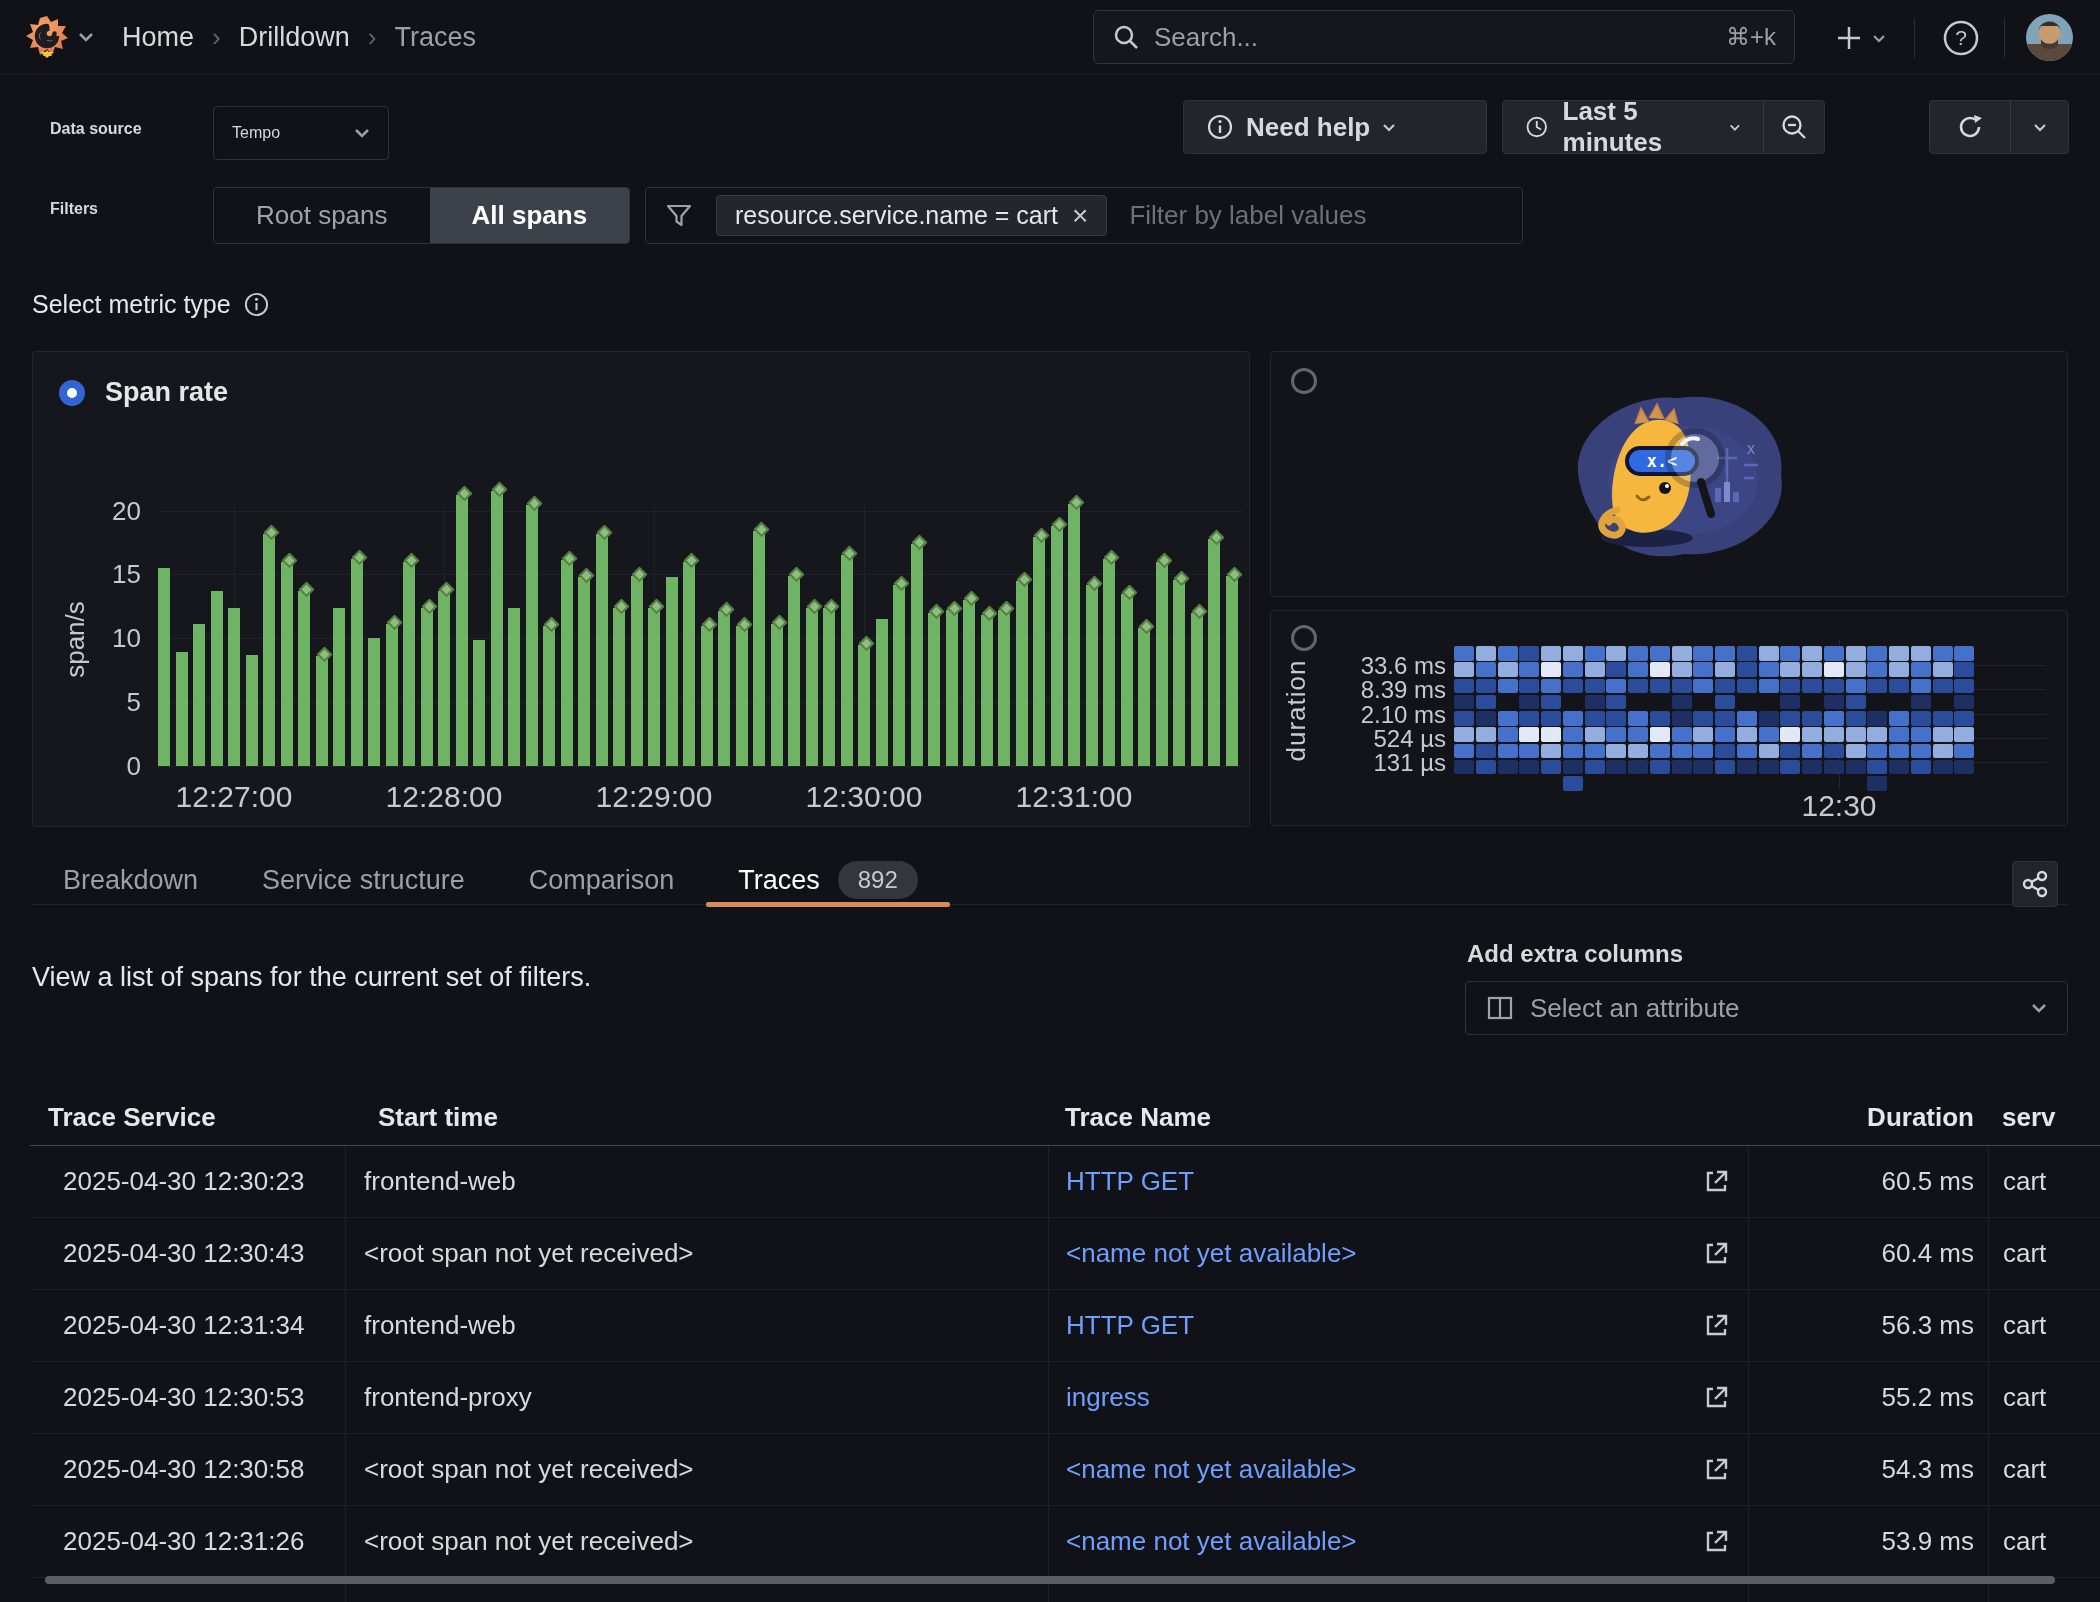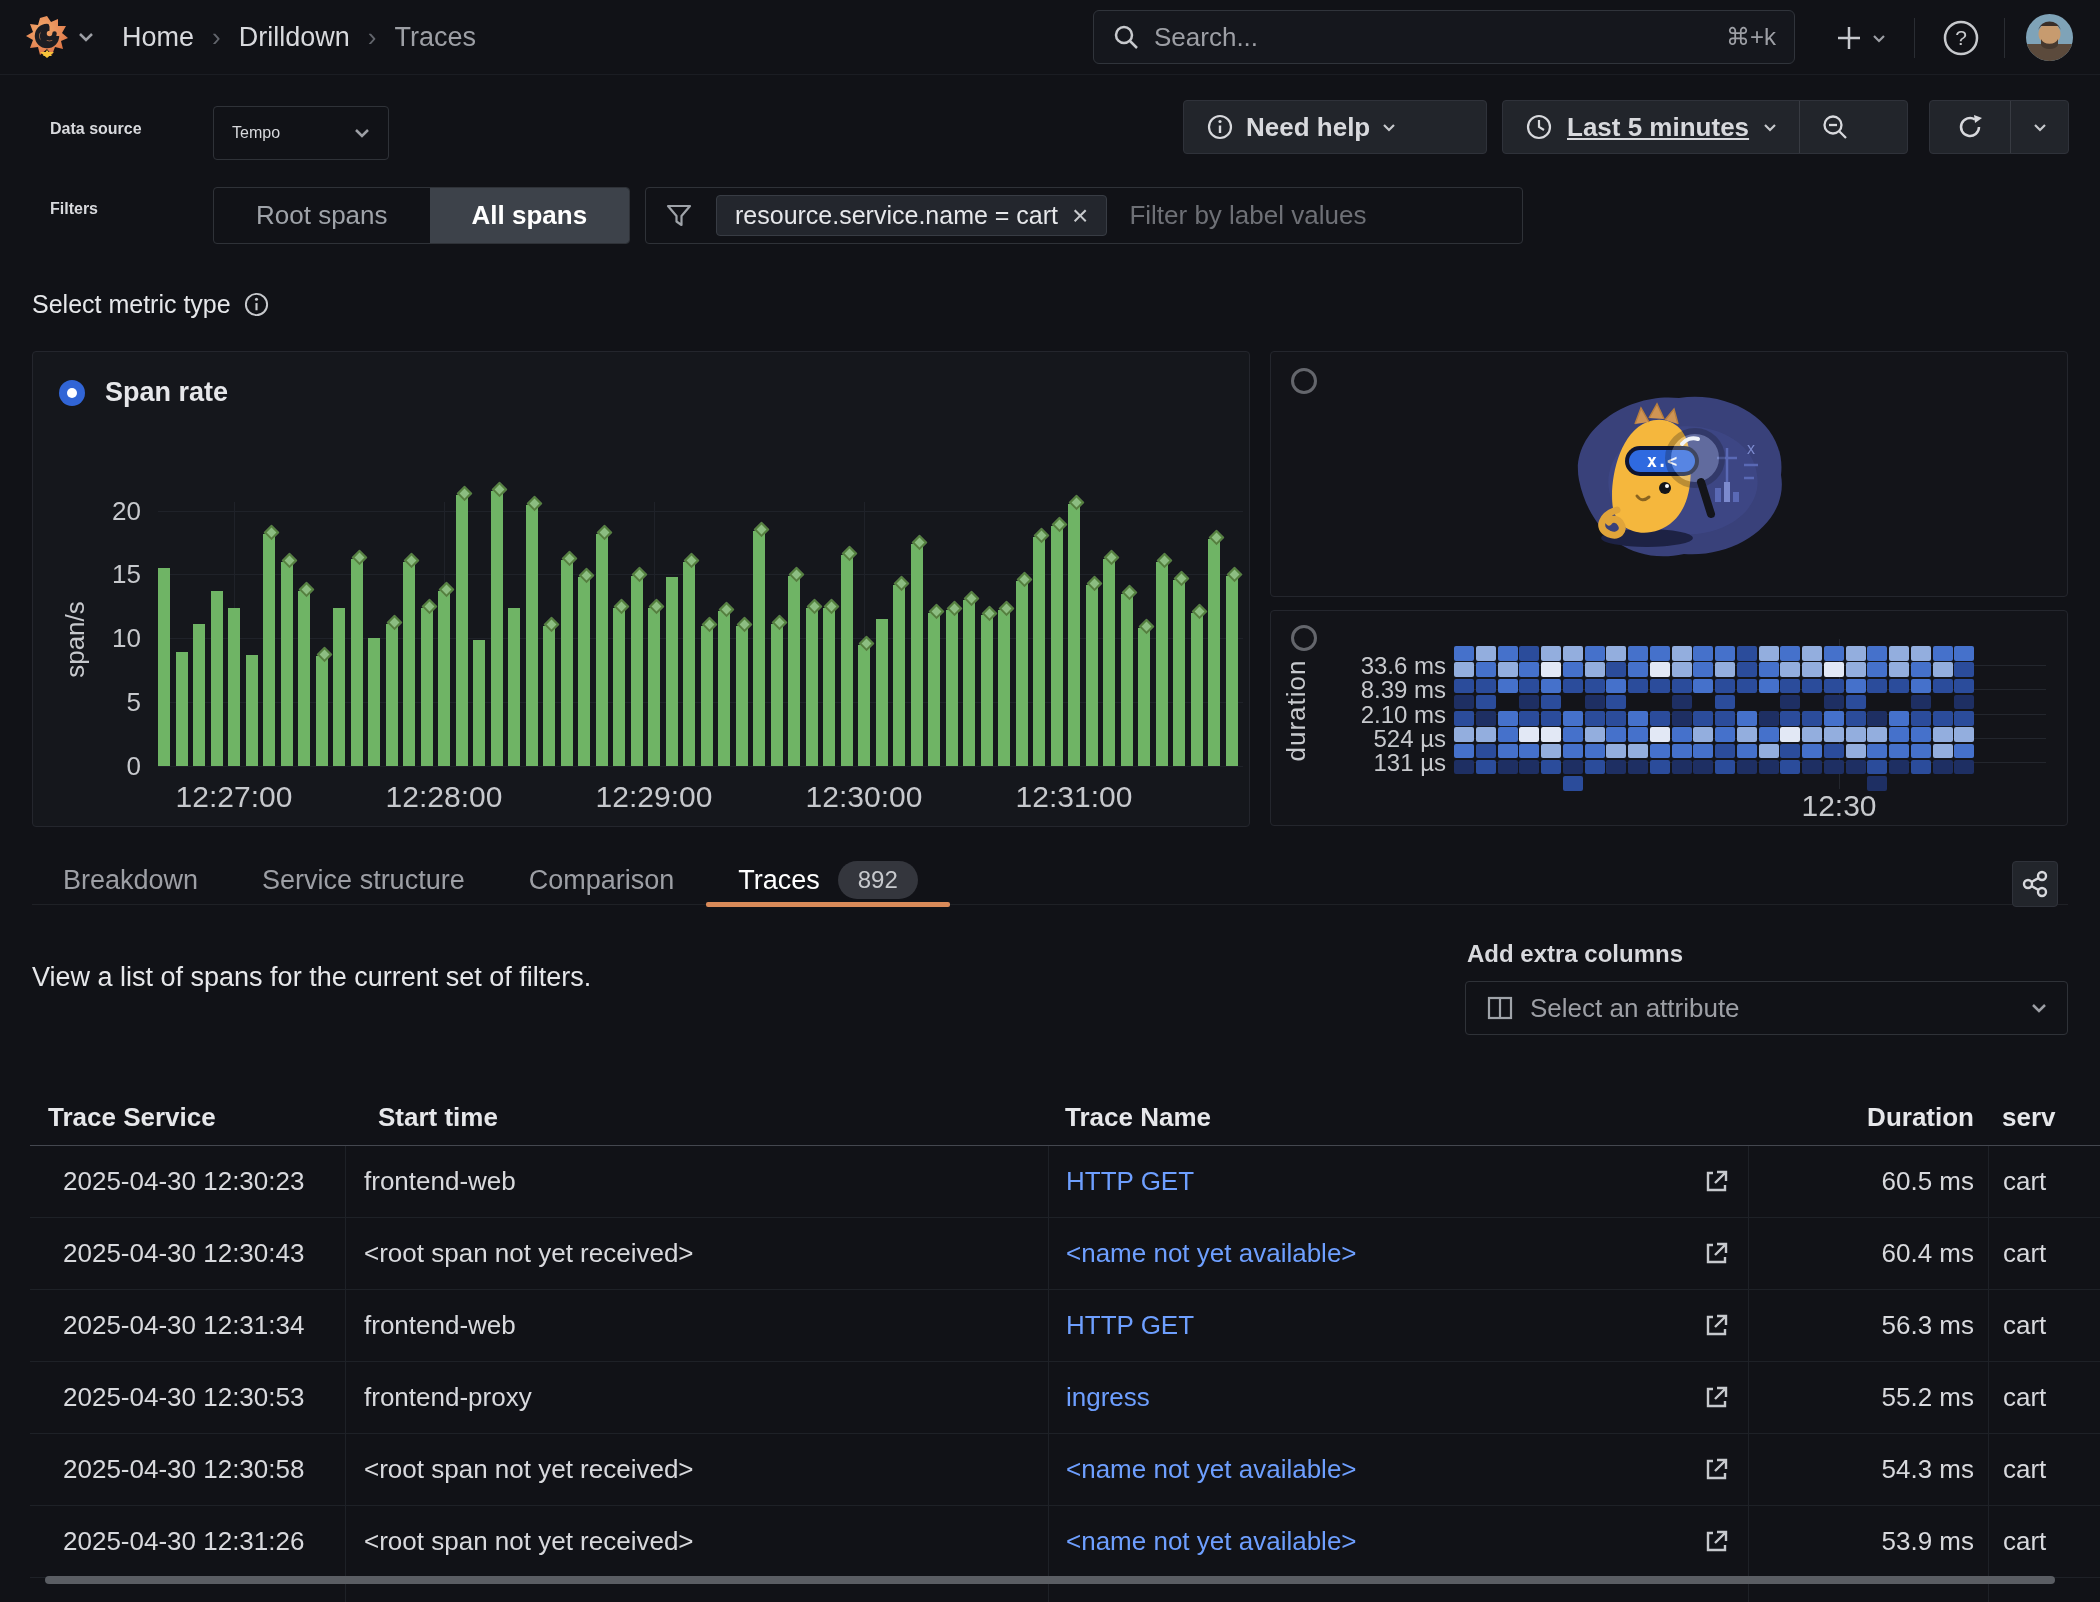--- a/index.html
+++ b/index.html
@@ -191,21 +191,21 @@
   <svg width="28" height="28" viewBox="0 0 28 28">
       <circle cx="14" cy="14" r="11" fill="none" stroke="#d8d9dd" stroke-width="2.2"></circle>
       <circle cx="14" cy="8.5" r="1.6" fill="#d8d9dd"></circle>
       <line x1="14" y1="12.5" x2="14" y2="20" stroke="#d8d9dd" stroke-width="2.4"></line>
     </svg>
   <span class="t">Need help</span>
   <svg width="14" height="9" viewBox="0 0 14 9">
       <polyline points="2,2 7,7 12,2" fill="none" stroke="#c7c9cd" stroke-width="2.2"></polyline>
     </svg>
 </div>
-<div class="btn abs" style="left:1502px; top:100px; width:406px; height:54px; padding:0; gap:0;text-decoration:underline;">
+<div class="btn abs" style="left:1502px; top:100px; width:323px; height:54px; padding:0; gap:0;">
   <div style="display:flex; align-items:center; gap:14px; padding:0 22px; height:100%;">
     <svg width="28" height="28" viewBox="0 0 28 28">
         <circle cx="14" cy="14" r="11" fill="none" stroke="#d8d9dd" stroke-width="2.2"></circle>
         <polyline points="14,7 14,14 19,17" fill="none" stroke="#d8d9dd" stroke-width="2.2"></polyline>
       </svg>
     <span class="t">Last 5 minutes</span>
     <svg width="14" height="9" viewBox="0 0 14 9">
         <polyline points="2,2 7,7 12,2" fill="none" stroke="#c7c9cd" stroke-width="2.2"></polyline>
       </svg>
   </div>

